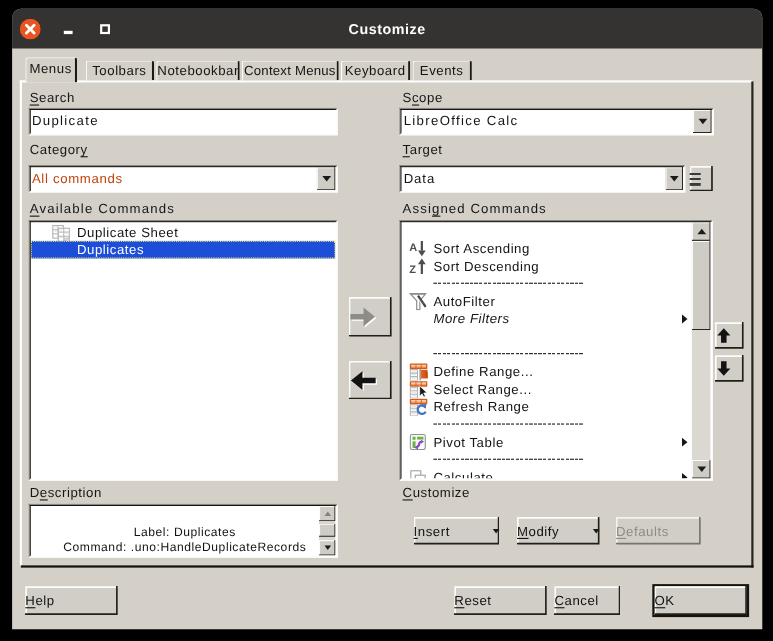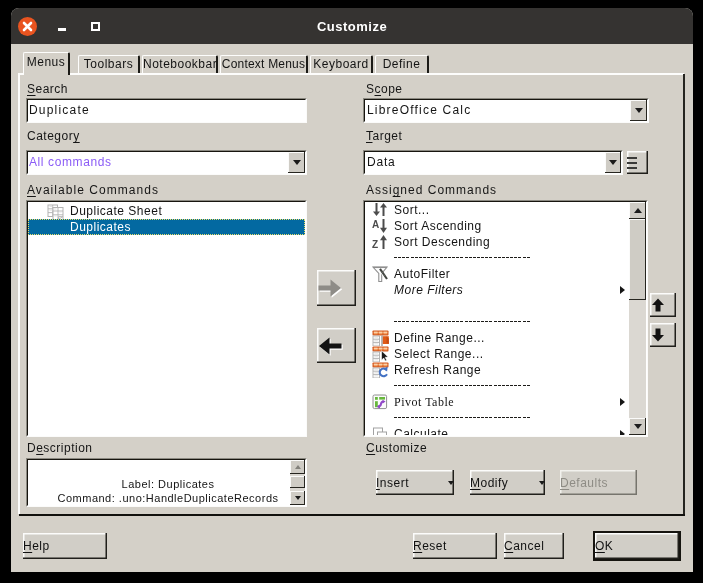--- a/index.html
+++ b/index.html
@@ -52,50 +52,50 @@
 <div class="abs" style="left:18px;top:73px;width:666px;height:1.5px;background:#fdfdfc"></div>
 <div class="abs" style="left:18px;top:73px;width:1.5px;height:441px;background:#fdfdfc"></div>
 <div class="abs" style="left:683px;top:74px;width:2px;height:442px;background:#25241f"></div>
 <div class="abs" style="left:18.5px;top:514px;width:666px;height:2px;background:#11100d"></div>
 
 <div class="abs tab" style="left:23px;top:52px;width:47px;height:23px;line-height:19px;border-bottom:0;z-index:2">Menus</div>
 <div class="abs tab" style="left:78px;top:55px;width:62px;height:18px;line-height:16px">Toolbars</div>
 <div class="abs tab" style="left:142px;top:55px;width:76px;height:18px;line-height:16px">Notebookbar</div>
 <div class="abs tab" style="left:220px;top:55px;width:88px;height:18px;line-height:16px;letter-spacing:0.2px">Context Menus</div>
 <div class="abs tab" style="left:310px;top:55px;width:63px;height:18px;line-height:16px">Keyboard</div>
-<div class="abs tab" style="left:375px;top:55px;width:54px;height:18px;line-height:16px">Define</div>
+<div class="abs tab" style="left:375px;top:55px;width:54px;height:18px;line-height:16px">Events</div>
 
 <div class="abs lbl" style="left:27px;top:82px"><u>S</u>earch</div>
 <div class="abs sunk" style="left:26px;top:98px;width:279px;height:23px">
   <div class="abs" style="left:2px;top:4px;font-size:12px;letter-spacing:1.2px;color:#141414">Duplicate</div>
 </div>
 <div class="abs lbl" style="left:27px;top:129px">Categor<u>y</u></div>
 <div class="abs sunk" style="left:26px;top:150px;width:279px;height:23px">
-  <div class="abs" style="left:2px;top:4px;font-size:12px;letter-spacing:0.6px;color:#8b5cf6">All commands</div>
+  <div class="abs" style="left:2px;top:4px;font-size:12px;letter-spacing:0.6px;color:#c2410c">All commands</div>
   <div class="abs sb" style="right:1px;top:1px;width:17px;height:21px">
       <div class="cbtri"></div>
     </div>
 </div>
 <div class="abs lbl" style="left:27px;top:183px;letter-spacing:1.05px"><u>A</u>vailable Commands</div>
 <div class="abs sunk" style="left:26px;top:200px;width:279px;height:235px" id="leftlist">
   <div class="abs" style="left:1px;top:1px;right:1px;bottom:1px;overflow:hidden">
     <div class="row" style="top:1px">
       <svg class="abs" style="left:19px;top:1px" width="17" height="16" viewBox="0 0 17 16">
         <rect x="1" y="1" width="9.5" height="11.5" fill="#fff" stroke="#b3b3b3"></rect>
         <path d="M1 4.8 H10.5 M1 8.6 H10.5 M5.7 1 V12.5" stroke="#b3b3b3" stroke-width="0.9" fill="none"></path>
         <path d="M7.5 9.5 L10.5 9.5 L10.5 12.5 L7.5 12.5 Z" fill="#fff"></path>
         <path d="M10.5 9.5 L7.5 12.5" stroke="#b5b5b5" stroke-width="0.9"></path>
         <rect x="6" y="3.5" width="10" height="12" fill="#fff" stroke="#b3b3b3"></rect>
         <path d="M6 7 H16 M6 10.8 H16 M11 3.5 V15.5" stroke="#b3b3b3" stroke-width="0.9" fill="none"></path>
         <path d="M2.5 2.5 h3 M2.5 6.2 h3 M7 5 h2.5 M12.3 8 h2.5 M7.3 12 h2.5" stroke="#dcdcdc" stroke-width="0.8"></path>
         <path d="M16 12.5 L11.5 12.5 L11.5 15.5 Z" fill="#f1f1f1" stroke="#b5b5b5" stroke-width="0.8"></path>
       </svg>
       <span style="position:absolute;left:42px">Duplicate Sheet</span>
     </div>
-    <div class="row" style="top:17px;background:#0369a1;color:#fff;outline:1px dotted #e8e06a;outline-offset:-1px">
+    <div class="row" style="top:17px;background:#1d4ed8;color:#fff;outline:1px dotted #e8e06a;outline-offset:-1px">
       <span style="position:absolute;left:42px">Duplicates</span>
     </div>
   </div>
 </div>
 <div class="abs lbl" style="left:27px;top:441px">D<u>e</u>scription</div>
 <div class="abs sunk" style="left:26px;top:458px;width:279px;height:47px">
   <div class="abs" style="left:1px;top:1px;right:1px;bottom:1px;overflow:hidden;font-size:11px;line-height:13.8px;color:#141414">
     <div style="padding-left:3px;padding-top:18px">Label: Duplicates<br>Command: .uno:HandleDuplicateRecords<br>Tooltip: Remove or select duplicate records<br>from the selection</div>
   </div>
 
@@ -123,28 +123,20 @@
       <div class="cbtri"></div>
     </div>
 </div>
 <div class="abs btn" style="left:627px;top:151px;width:21px;height:23px">
   <div style="width:10px;height:12px;background-image:repeating-linear-gradient(180deg,#3a3a38 0,#3a3a38 1.9px,transparent 1.9px,transparent 4.9px)"></div>
 </div>
 <div class="abs lbl" style="left:366px;top:183px;letter-spacing:1.0px">Assi<u>g</u>ned Commands</div>
 
 <div class="abs sunk" style="left:363px;top:200px;width:283px;height:235px" id="rightlist">
   <div class="abs" style="left:1px;top:1px;right:1px;bottom:1px;overflow:hidden" id="rl">
-      <div class="row" style="top:0px;">
-        <span style="position:absolute;left:7px;top:0"><svg width="16" height="16" viewBox="0 0 16 16">
-            <path d="M4.5 1 V10 M11.5 14 V4" stroke="#4c4c4c" stroke-width="2" fill="none"></path>
-            <path d="M4.5 14 L1 9.5 H8 Z" fill="#4c4c4c"></path>
-            <path d="M11.5 1 L8 5.5 H15 Z" fill="#4c4c4c"></path>
-          </svg></span>
-        <span style="position:absolute;left:29px">Sort...</span>
-      </div>
       <div class="row" style="top:16px;">
         <span style="position:absolute;left:7px;top:0"><svg width="16" height="16" viewBox="0 0 16 16">
             <text x="0" y="10" font-size="10" font-weight="bold" fill="#4c4c4c" font-family="Liberation Sans">A</text>
             <path d="M11.5 1 V10" stroke="#4c4c4c" stroke-width="2" fill="none"></path>
             <path d="M11.5 15 L8 9.8 H15 Z" fill="#4c4c4c"></path>
           </svg></span>
         <span style="position:absolute;left:29px">Sort Ascending</span>
       </div>
       <div class="row" style="top:32px;">
         <span style="position:absolute;left:7px;top:0"><svg width="16" height="16" viewBox="0 0 16 16">
@@ -221,21 +213,21 @@
             <path d="M1 9.2 h6.5 M1 12.4 h6.5" stroke="#b4b4b4" stroke-width="1"></path>
             <path d="M2.4 7.3 h3.6 M2.4 10.6 h3.6 M2.4 13.8 h3.6" stroke="#e3e3e3" stroke-width="0.9"></path>
             <path d="M14.6 7.8 A 3.9 3.9 0 1 0 15 12.3" stroke="#4472c4" stroke-width="2.1" fill="none"></path>
             <path d="M15.6 4.6 L15.1 9.5 L11.2 7.1 Z" fill="#4472c4"></path>
           </svg></span>
         <span style="position:absolute;left:29px">Refresh Range</span>
       </div>
       <div class="row" style="top:176px">
         <div class="dash" style="left:29px;top:7px;width:136px"></div>
       </div>
-      <div class="row" style="top:192px;font-family:Liberation Serif, serif;">
+      <div class="row" style="top:192px;">
         <span style="position:absolute;left:7px;top:0"><svg width="16" height="16" viewBox="0 0 16 16">
             <rect x="1" y="1" width="13.6" height="13.6" rx="1.5" fill="#fbfbfb" stroke="#909090"></rect>
             <rect x="3" y="3" width="2.8" height="2.8" fill="#67b83c"></rect>
             <rect x="7.2" y="3" width="5.8" height="2.6" fill="#67b83c"></rect>
             <rect x="3" y="7.2" width="2.8" height="6" fill="#67b83c"></rect>
             <path d="M6 12.5 Q8.8 12.3 9 9.8 Q9.2 7.8 11.5 7.5" stroke="#9148c8" stroke-width="2" fill="none"></path>
             <path d="M4.5 12.8 L8 10.8 L8 14.6 Z" fill="#9148c8"></path>
             <path d="M13.6 7.4 L10.5 5.8 L10.7 9.4 Z" fill="#9148c8"></path>
           </svg></span>
         <span style="position:absolute;left:29px">Pivot Table</span>

